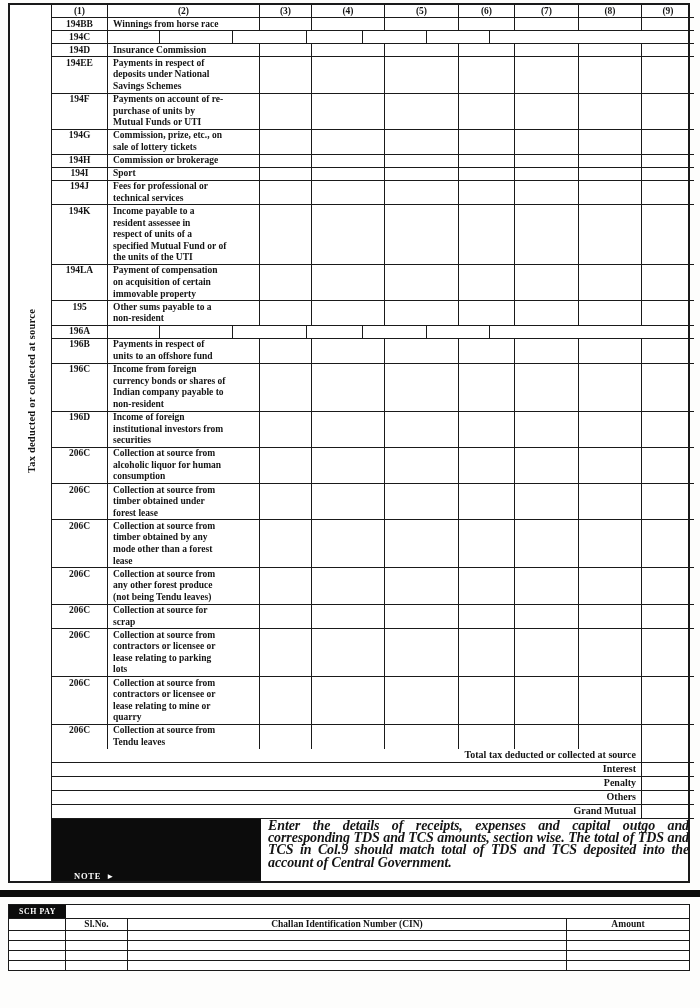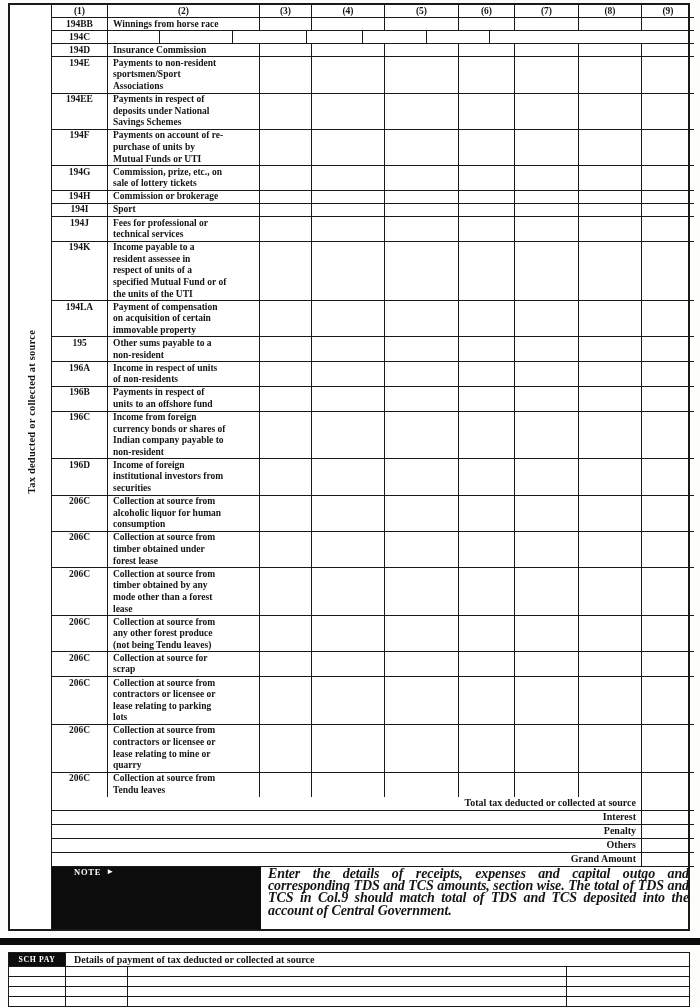--- a/index.html
+++ b/index.html
@@ -36,21 +36,21 @@
   .c9{width:52px;flex:1;}
   .hdr .c{font-size:9.5px;line-height:12px;height:12px;text-align:center;}
   .item .c{font-size:9.5px;line-height:11.6px;padding-top:.5px;}
   .item .c2{padding-left:5px;padding-right:8px;white-space:pre-line;}
   .total-r{display:flex;border-bottom:1px solid #1a1a1a;}
   .total-lbl{flex:1;text-align:right;font-size:10px;line-height:12px;padding:.5px 5px .5px 0;}
   .total-val{width:52px;flex:0 0 52px;border-left:1px solid #1a1a1a;}
   .note-r{display:flex;}
   .note-tag{
     width:209px;flex:0 0 209px;background:#0c0c0c;color:#fff;
-    display:flex;align-items:flex-start;padding-left:22px;box-sizing:border-box;
+    display:flex;align-items:flex-end;padding-left:22px;box-sizing:border-box;
     font-size:8.5px;letter-spacing:.8px;
   }
   .note-tag .arr{margin-left:5px;font-size:8px;}
   .note-txt{
     flex:1;font-style:italic;font-size:14px;line-height:12.4px;
     padding:1px 5px 12px 7px;text-align:justify;letter-spacing:-.1px;
   }
   .thick-bar{margin-top:7px;height:7px;background:#0c0c0c;width:700px;}
   .pay-wrap{
     margin:7px 8px 0 8px;width:682px;border:1.6px solid #1a1a1a;
@@ -119,33 +119,20 @@
           <div class="c c2">Insurance Commission</div>
           <div class="c c3"></div>
           <div class="c c4"></div>
           <div class="c c5"></div>
           <div class="c c6"></div>
           <div class="c c7"></div>
           <div class="c c8"></div>
           <div class="c c9"></div>
         </div>
         <div class="r item">
-          <div class="c c1">194E</div>
-          <div class="c c2">Payments to non-resident
-sportsmen/Sport
-Associations</div>
-          <div class="c c3"></div>
-          <div class="c c4"></div>
-          <div class="c c5"></div>
-          <div class="c c6"></div>
-          <div class="c c7"></div>
-          <div class="c c8"></div>
-          <div class="c c9"></div>
-        </div>
-        <div class="r item">
           <div class="c c1">194EE</div>
           <div class="c c2">Payments in respect of
 deposits under National
 Savings Schemes</div>
           <div class="c c3"></div>
           <div class="c c4"></div>
           <div class="c c5"></div>
           <div class="c c6"></div>
           <div class="c c7"></div>
           <div class="c c8"></div>
@@ -245,22 +232,20 @@
           <div class="c c3"></div>
           <div class="c c4"></div>
           <div class="c c5"></div>
           <div class="c c6"></div>
           <div class="c c7"></div>
           <div class="c c8"></div>
           <div class="c c9"></div>
         </div>
         <div class="r item">
           <div class="c c1">196A</div>
-          <div class="c c2">Income in respect of units
-of non-residents</div>
           <div class="c c3"></div>
           <div class="c c4"></div>
           <div class="c c5"></div>
           <div class="c c6"></div>
           <div class="c c7"></div>
           <div class="c c8"></div>
           <div class="c c9"></div>
         </div>
         <div class="r item">
           <div class="c c1">196B</div>
@@ -418,40 +403,45 @@
         </div>
         <div class="total-r">
           <div class="total-lbl">Penalty</div>
           <div class="total-val"></div>
         </div>
         <div class="total-r">
           <div class="total-lbl">Others</div>
           <div class="total-val"></div>
         </div>
         <div class="total-r">
-          <div class="total-lbl">Grand Amount</div>
+          <div class="total-lbl">Grand Mutual</div>
           <div class="total-val"></div>
         </div>
       </div>
     <div class="note-r">
       <div class="note-tag">
         <span>NOTE</span>
         <span class="arr">►</span>
       </div>
       <div class="note-txt">Enter the details of receipts, expenses and capital outgo and corresponding TDS and TCS amounts, section wise. The total of TDS and TCS in Col.9 should match total of TDS and TCS deposited into the account of Central Government.</div>
     </div>
   </div>
 </div>
 
 <div class="thick-bar"></div>
 
 <div class="pay-wrap">
   <div class="pr title-row">
     <div class="pc pcol1 pay-tag">SCH PAY</div>
-    <div class="pay-title">Details of payment of tax deducted or collected at source</div>
+  </div>
+  <div class="pr head-row">
+    <div class="pc pcol1"></div>
+    <div class="pc pcol2">Sl.No.</div>
+    <div class="pc pcol3">Challan Identification Number (CIN)</div>
+    <div class="pc pcol4">Amount</div>
   </div>
   <div>
       <div class="pr empty-row">
         <div class="pc pcol1"></div>
         <div class="pc pcol2"></div>
         <div class="pc pcol3"></div>
         <div class="pc pcol4"></div>
       </div>
       <div class="pr empty-row">
         <div class="pc pcol1"></div>

